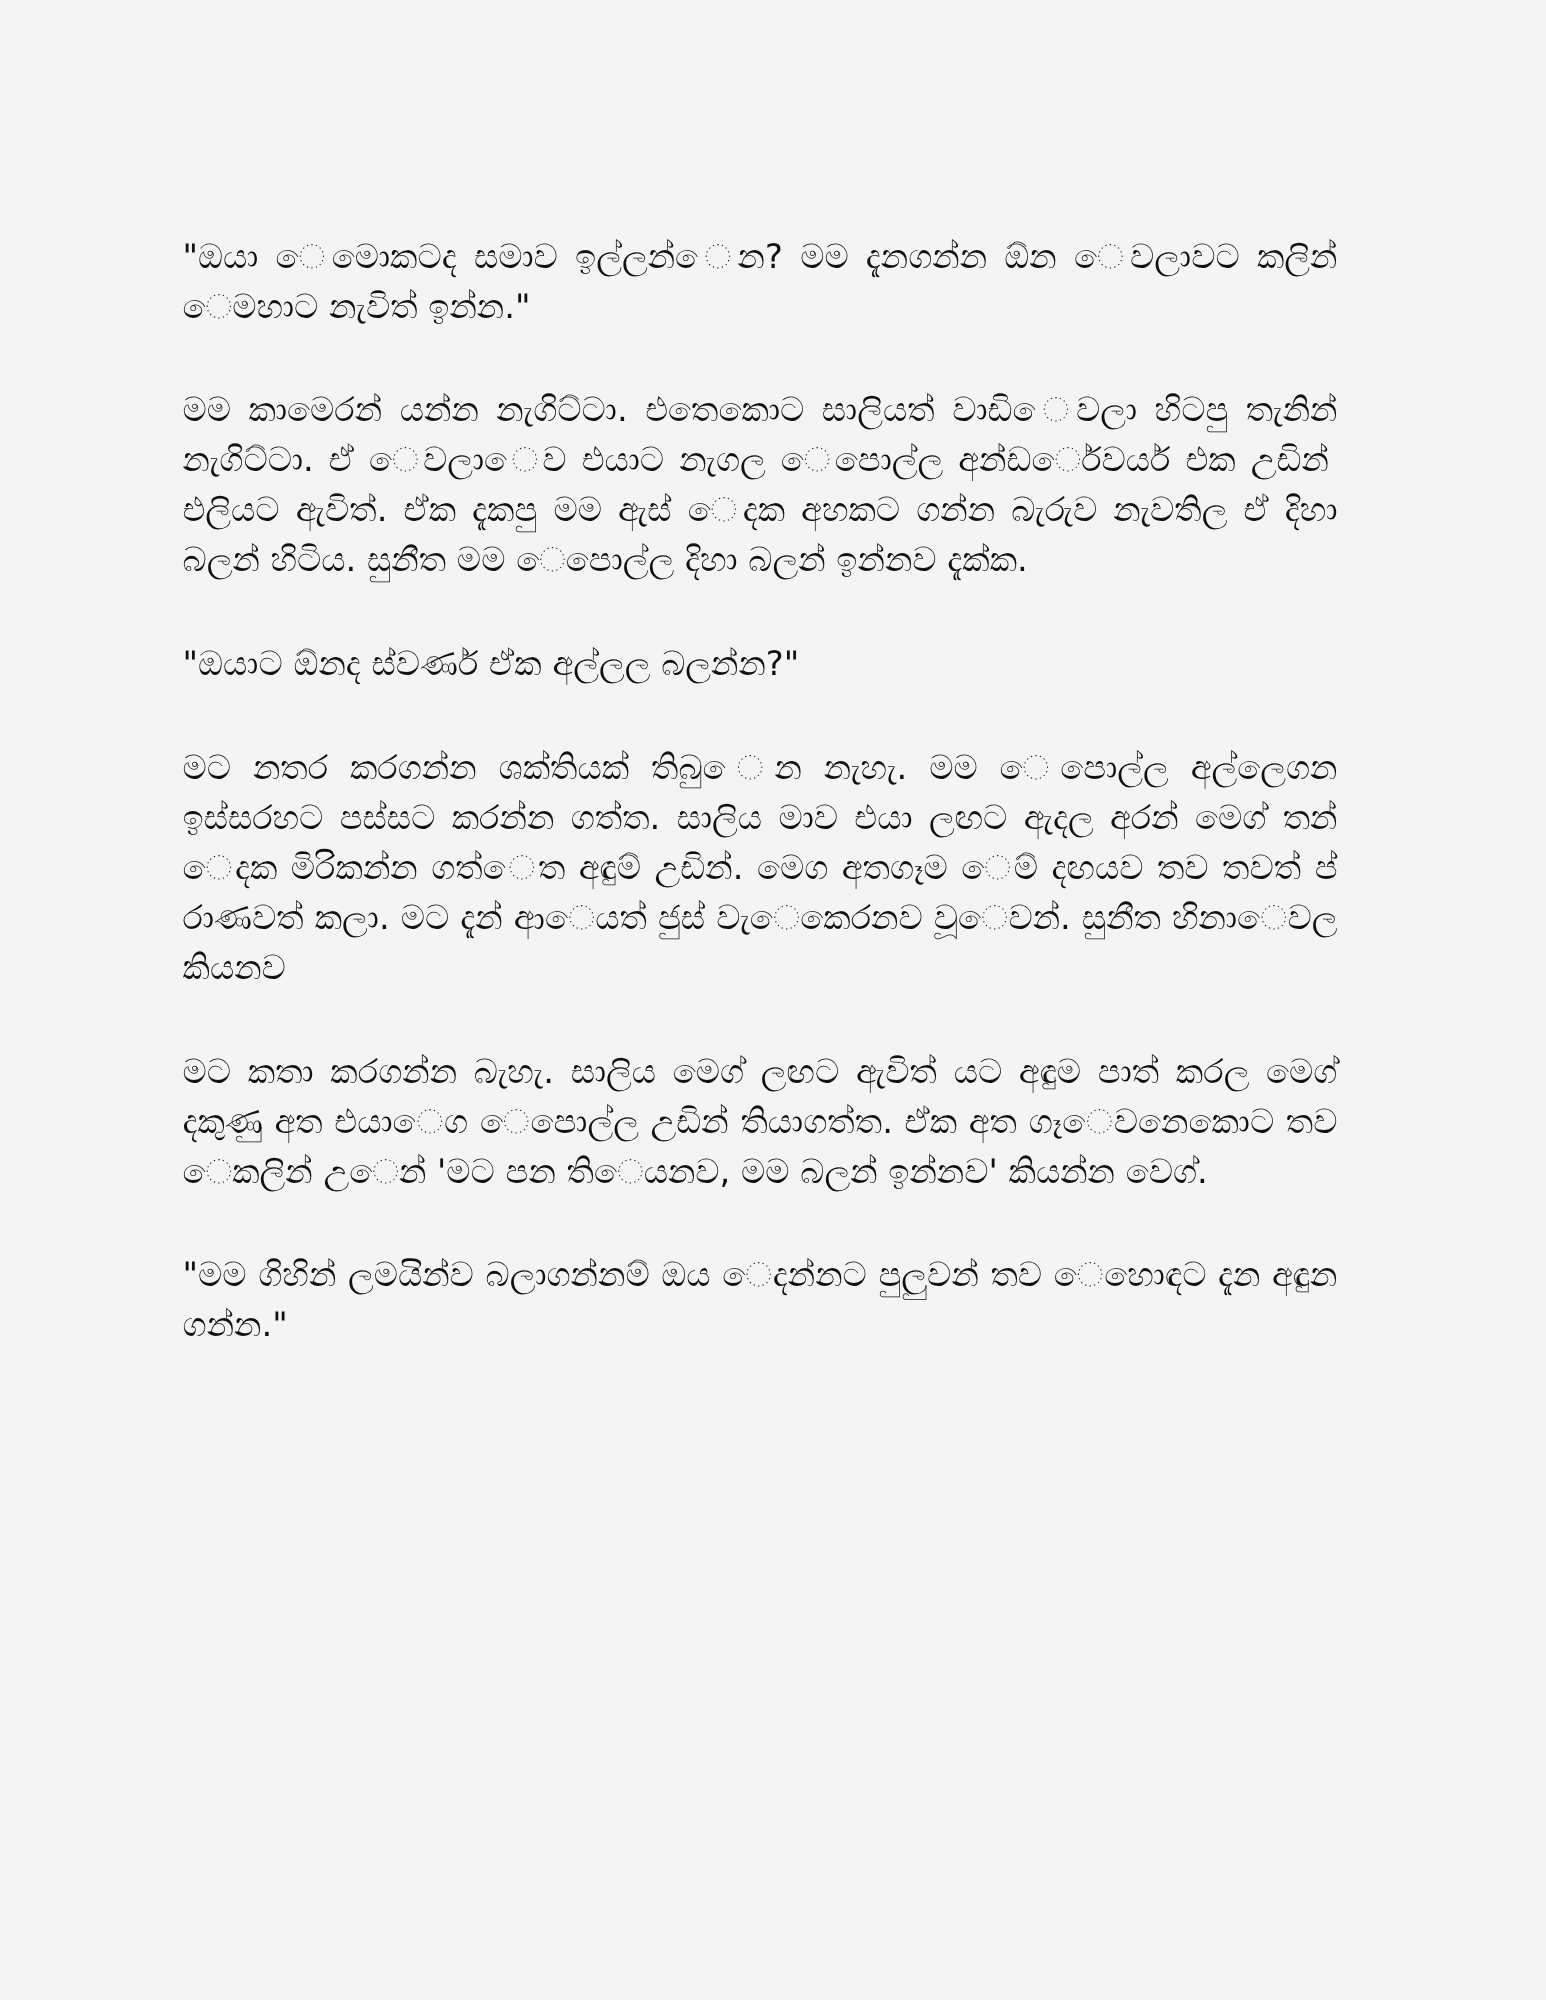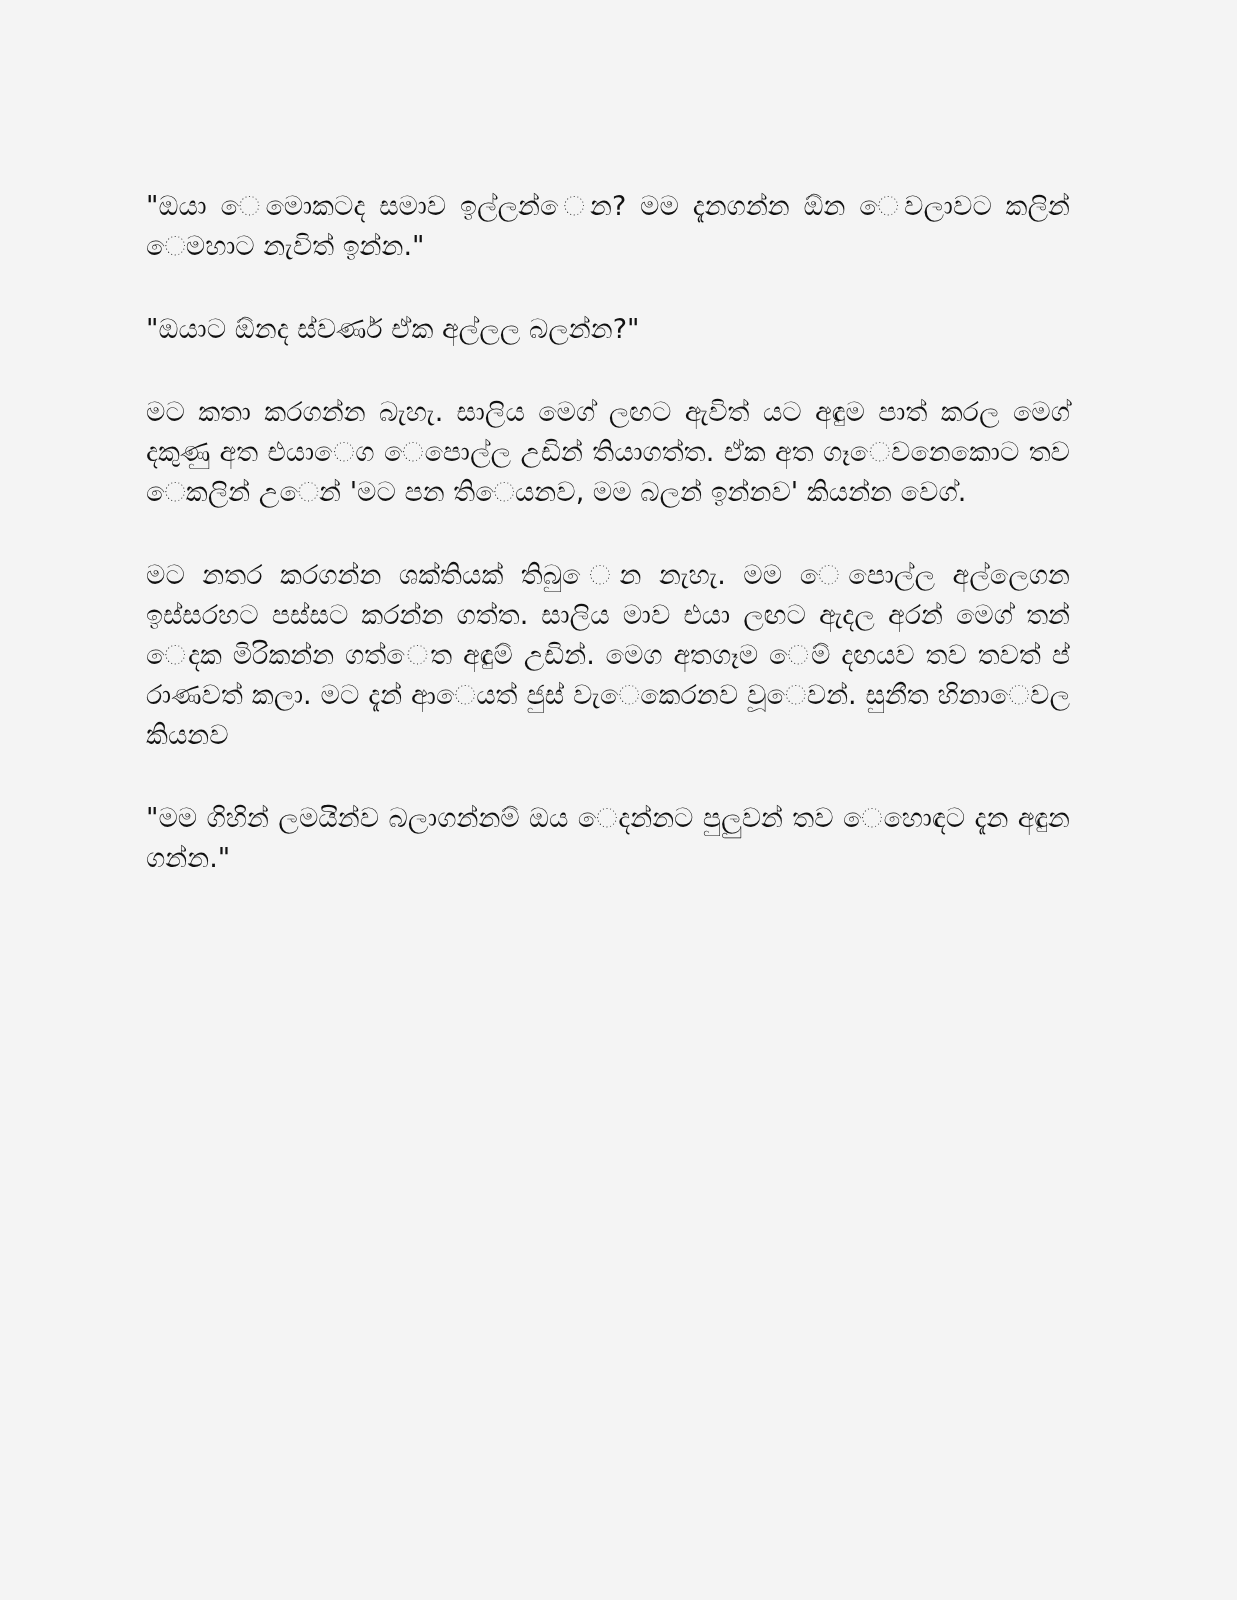--- a/index.html
+++ b/index.html
@@ -24,17 +24,18 @@
     margin: 0 0 43px 0;
     text-align: justify;
     text-align-last: left;
   }
 </style>
 </head>
 <body>
 
 <div class="page">
   <p class="para">"ඔයා ◌ෙමොකටද සමාව ඉල්ලන්◌ෙන? මම දැනගන්න ඕන ◌ෙවලාවට කලින් ◌ෙමහාට නැවිත් ඉන්න."</p>
+  <p class="para">මම කාමෙරන් යන්න නැගිට්ටා. එතෙකොට සාලියත් වාඩි◌ෙවලා හිටපු තැනින් නැගිට්ටා. ඒ ◌ෙවලා◌ෙව එයාට නැගල ◌ෙපොල්ල අන්ඩර්◌ෙවයර් එක උඩින් එලියට ඇවිත්. ඒක දැකපු මම ඇස් ◌ෙදක අහකට ගන්න බැරුව නැවතිල ඒ දිහා බලන් හිටිය. සුනීත මම ◌ෙපොල්ල දිහා බලන් ඉන්නව දැක්ක.</p>
   <p class="para">"ඔයාට ඕනද ස්වර්ණ ඒක අල්ලල බලන්න?"</p>
+  <p class="para">මට නතර කරගන්න ශක්තියක් තිබු◌ෙන නැහැ. මම ◌ෙපොල්ල අල්ලෙගන ඉස්සරහට පස්සට කරන්න ගත්ත. සාලිය මාව එයා ලඟට ඇදල අරන් මෙග් තන් ◌ෙදක මිරිකන්න ගත්◌ෙත අඳුම් උඩින්. මෙග අතගෑම ◌ෙම් දඟයව තව තවත් ප් රාණවත් කලා. මට දැන් ආ◌ෙයත් ජුස් වැ◌ෙකෙරනව වූ◌ෙවන්. සුනීත හිනා◌ෙවල කියනව</p>
   <p class="para">මට කතා කරගන්න බැහැ. සාලිය මෙග් ලඟට ඇවිත් යට අඳුම පාත් කරල මෙග් දකුණු අත එයා◌ෙග ◌ෙපොල්ල උඩින් තියාගත්ත. ඒක අත ගෑ◌ෙවනෙකොට තව ◌ෙකලින් උ◌ෙන් 'මට පන ති◌ෙයනව, මම බලන් ඉන්නව' කියන්න වෙග්.</p>
-  <p class="para">මට නතර කරගන්න ශක්තියක් තිබු◌ෙන නැහැ. මම ◌ෙපොල්ල අල්ලෙගන ඉස්සරහට පස්සට කරන්න ගත්ත. සාලිය මාව එයා ලඟට ඇදල අරන් මෙග් තන් ◌ෙදක මිරිකන්න ගත්◌ෙත අඳුම් උඩින්. මෙග අතගෑම ◌ෙම් දඟයව තව තවත් ප් රාණවත් කලා. මට දැන් ආ◌ෙයත් ජුස් වැ◌ෙකෙරනව වූ◌ෙවන්. සුනීත හිනා◌ෙවල කියනව</p>
   <p class="para">"මම ගිහින් ලමයින්ව බලාගන්නම් ඔය ◌ෙදන්නට පුලුවන් තව ◌ෙහොඳට දැන අඳුන ගන්න."</p>
 </div>
 
 </body></html>

